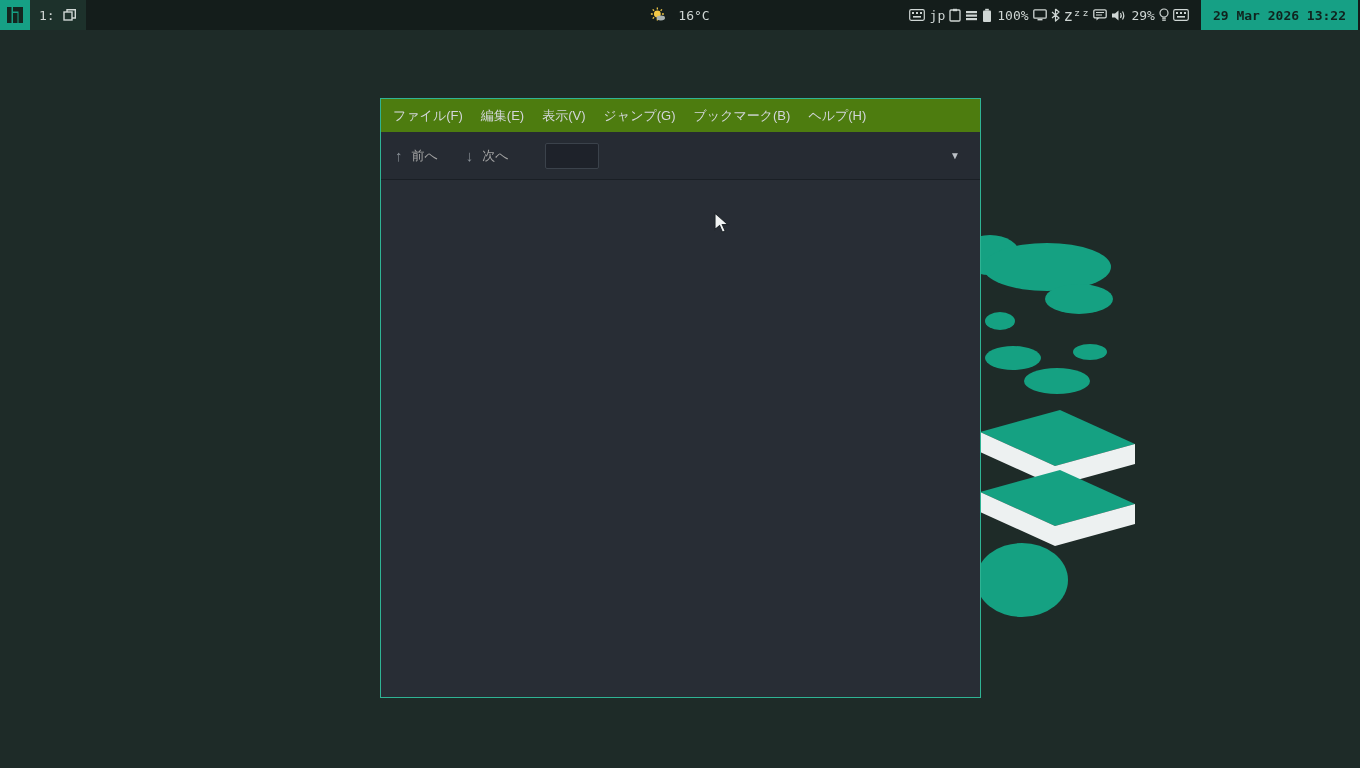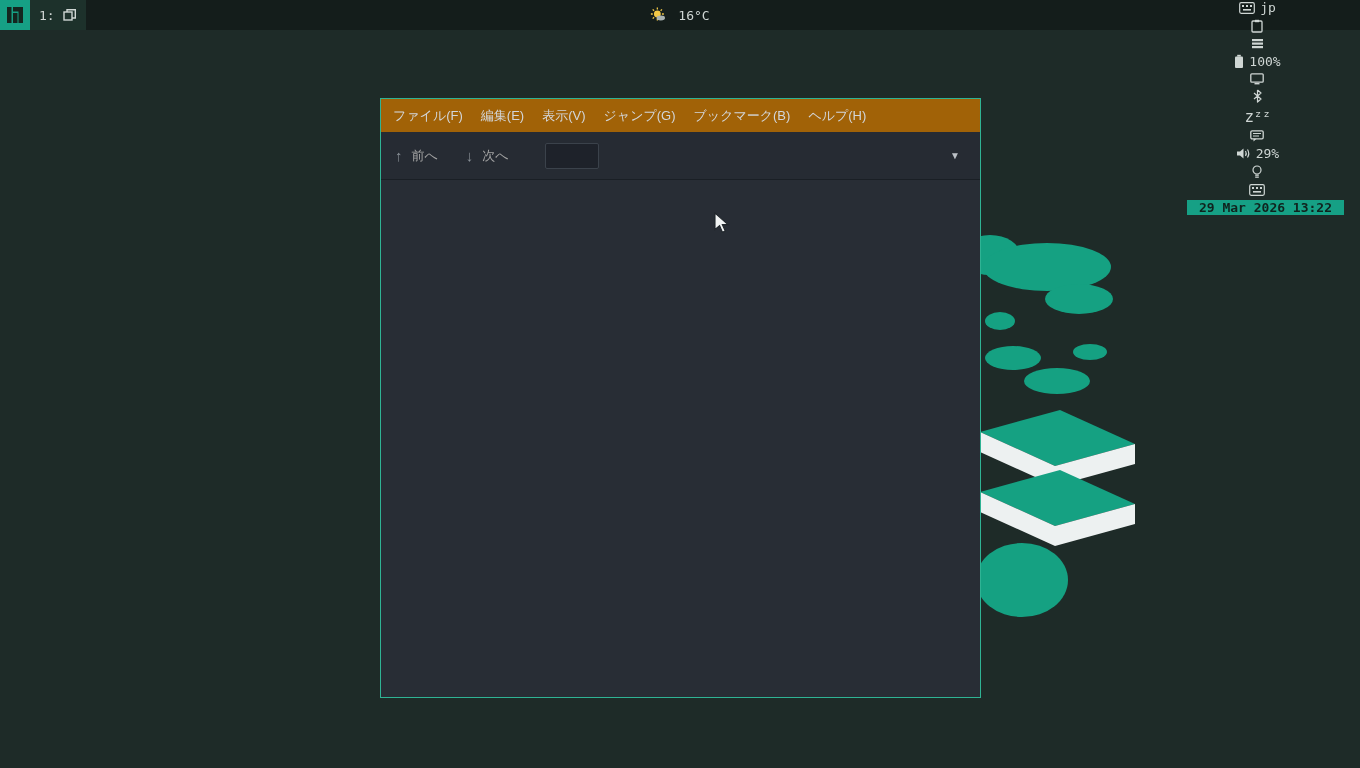--- a/index.html
+++ b/index.html
@@ -26,39 +26,39 @@
   .ws-seg {
     height:30px; padding:0 9px; background:#1d312b;
     display:flex; align-items:center; gap:8px;
   }
   .topbar-center {
     position:absolute; left:50%; top:0; transform:translateX(-50%);
     height:30px; display:flex; align-items:center; gap:12px;
   }
   .topbar-right {
     margin-left:auto; height:30px;
-    display:flex; align-items:center; gap:4px; padding-right:16px;flex-direction:column;
+    display:flex; align-items:center; gap:4px; padding-right:2px;
   }
   .tray-item { display:flex; align-items:center; gap:5px; }
   .tray-item svg { display:block; }
   .idle-glyph { font-size:16px; color:#cfd6d4; letter-spacing:-1px; }
   .datetime {
     height:30px; background:#16a085; color:#10231e;
-    display:flex; align-items:center; padding:0 12px; margin-left:16px;
+    display:flex; align-items:center; padding:0 12px; margin-left:8px;
     font-size:13px; font-weight:bold;
   }
 
   
   .app-window {
     position:absolute; left:380px; top:98px; width:601px; height:600px;
     border:1px solid #2fb394; background:#282d35;
     display:flex; flex-direction:column; z-index:2;
   }
   .menubar {
-    height:33px; background:#a16207; flex:0 0 auto;
+    height:33px; background:#4d7c0f; flex:0 0 auto;
     display:flex; align-items:center; padding:0 3px;
     font-family:"Liberation Sans", sans-serif; font-size:13px; color:#d3d6da;
   }
   .menu-item { padding:0 9px; height:100%; display:flex; align-items:center; cursor:default; }
   .toolbar {
     height:48px; background:#262b33; flex:0 0 auto;
     border-bottom:1px solid #1a1f25;
     display:flex; align-items:center; padding:0 14px;
     font-family:"Liberation Sans", sans-serif; font-size:13px; color:#596069;
   }

